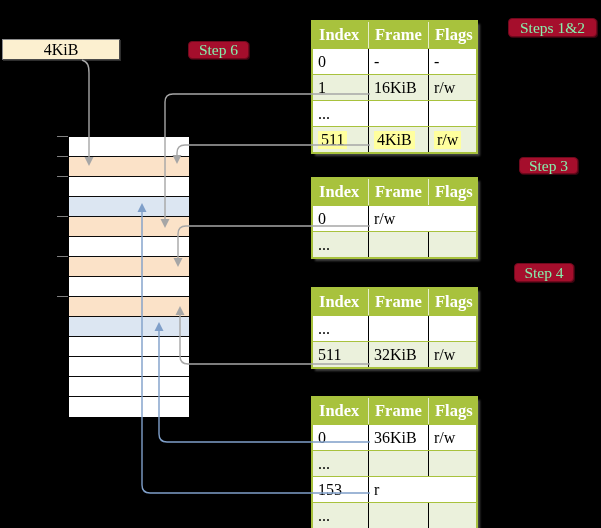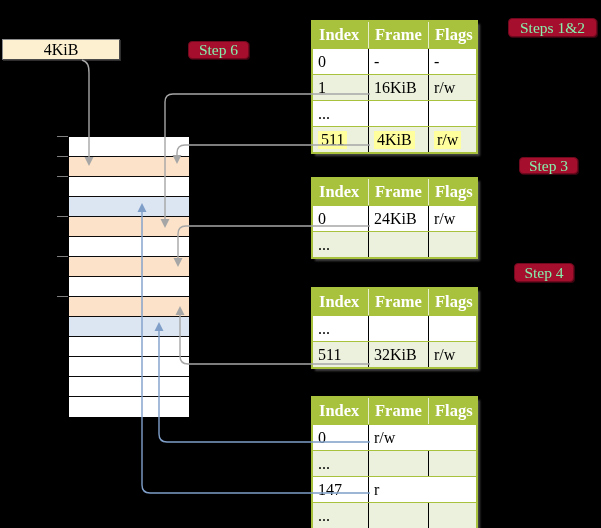--- a/index.html
+++ b/index.html
@@ -124,21 +124,20 @@
         </div>
       </div>
       <div class="ptable" style="top: 177px;">
         <div class="pt-header">
           <div class="pt-hcell" style="width: 55px;">Index</div>
           <div class="pt-hcell" style="width: 60px;">Frame</div>
           <div class="pt-hcell" style="width: 48px;">Flags</div>
         </div>
         <div class="pt-row">
           <div class="pt-cell" style="width: 55px;">0</div>
-          <div class="pt-cell" style="width: 60px;">24KiB</div>
           <div class="pt-cell" style="width: 48px;">r/w</div>
         </div>
         <div class="pt-row shade">
           <div class="pt-cell" style="width: 55px;">...</div>
           <div class="pt-cell" style="width: 60px;"></div>
           <div class="pt-cell" style="width: 48px;"></div>
         </div>
       </div>
       <div class="ptable" style="top: 287px;">
         <div class="pt-header">
@@ -158,29 +157,30 @@
         </div>
       </div>
       <div class="ptable" style="top: 396px;">
         <div class="pt-header">
           <div class="pt-hcell" style="width: 55px;">Index</div>
           <div class="pt-hcell" style="width: 60px;">Frame</div>
           <div class="pt-hcell" style="width: 48px;">Flags</div>
         </div>
         <div class="pt-row">
           <div class="pt-cell" style="width: 55px;">0</div>
-          <div class="pt-cell" style="width: 48px;">r/w</div>
-        </div>
-        <div class="pt-row shade">
-          <div class="pt-cell" style="width: 55px;">...</div>
-          <div class="pt-cell" style="width: 60px;"></div>
-          <div class="pt-cell" style="width: 48px;"></div>
-        </div>
-        <div class="pt-row">
-          <div class="pt-cell" style="width: 55px;">147</div>
+          <div class="pt-cell" style="width: 60px;">36KiB</div>
+          <div class="pt-cell" style="width: 48px;">r/w</div>
+        </div>
+        <div class="pt-row shade">
+          <div class="pt-cell" style="width: 55px;">...</div>
+          <div class="pt-cell" style="width: 60px;"></div>
+          <div class="pt-cell" style="width: 48px;"></div>
+        </div>
+        <div class="pt-row">
+          <div class="pt-cell" style="width: 55px;">153</div>
           <div class="pt-cell" style="width: 48px;">r</div>
         </div>
         <div class="pt-row shade">
           <div class="pt-cell" style="width: 55px;">...</div>
           <div class="pt-cell" style="width: 60px;"></div>
           <div class="pt-cell" style="width: 48px;"></div>
         </div>
       </div>
     </div>
 

